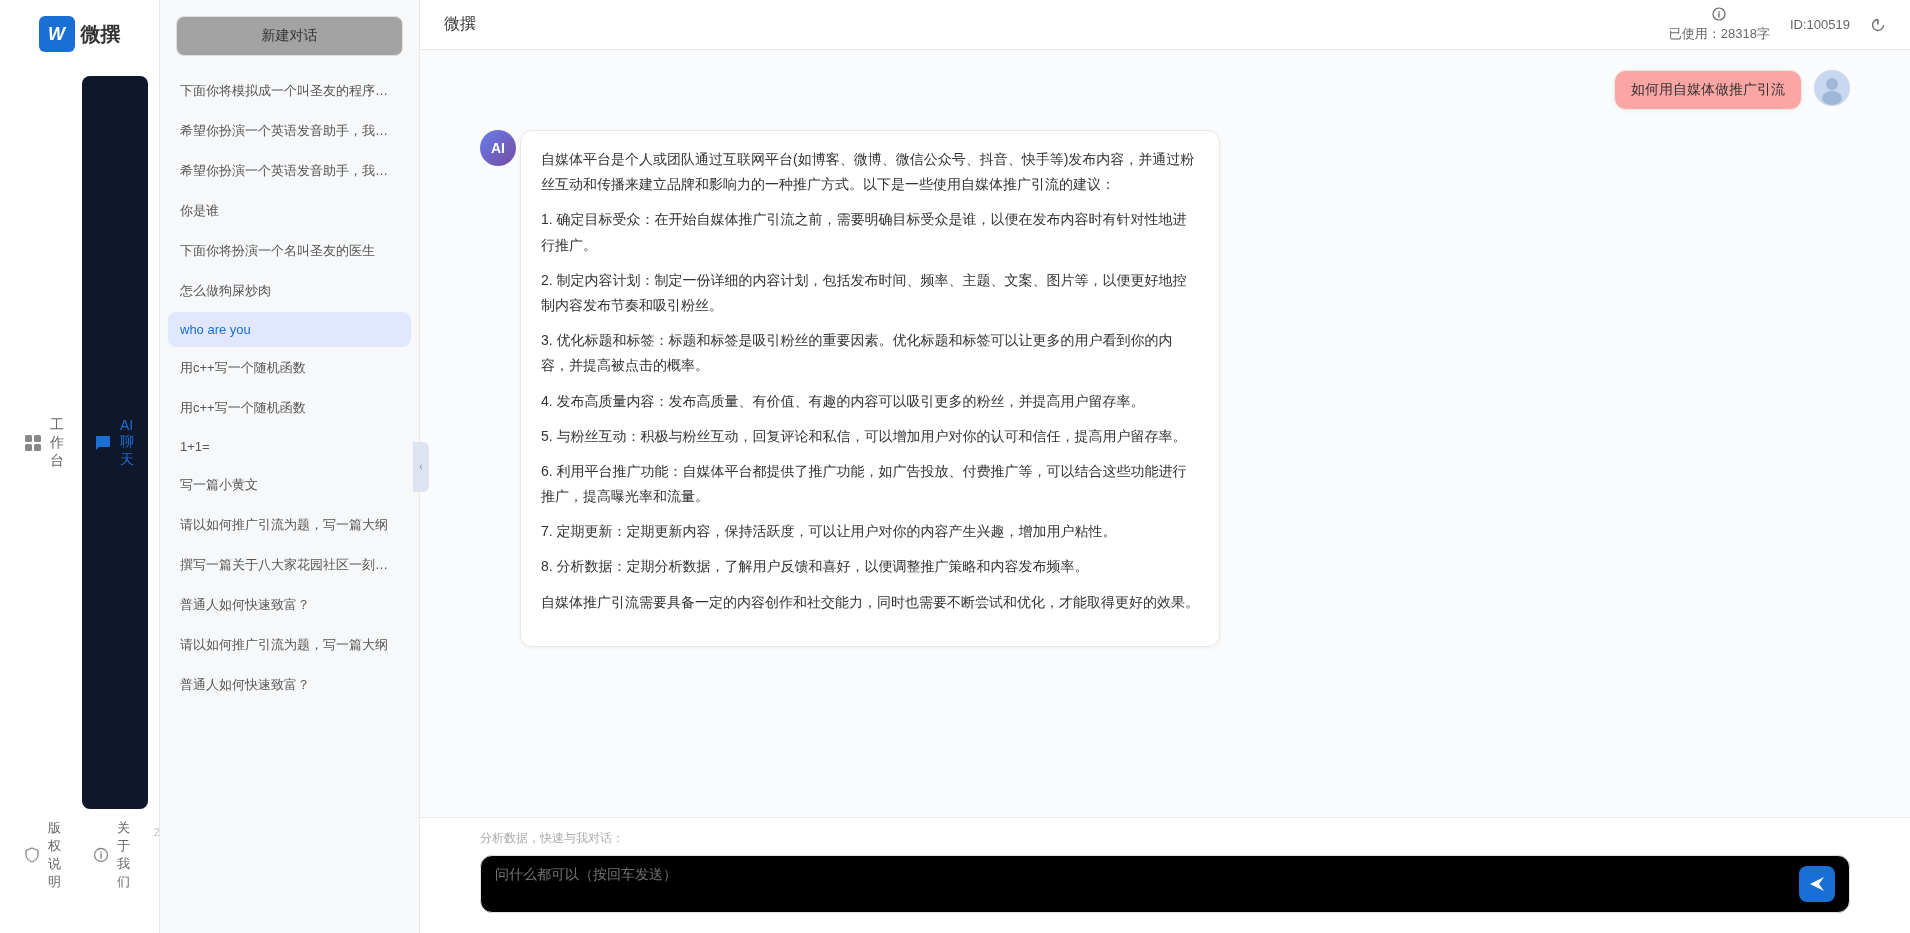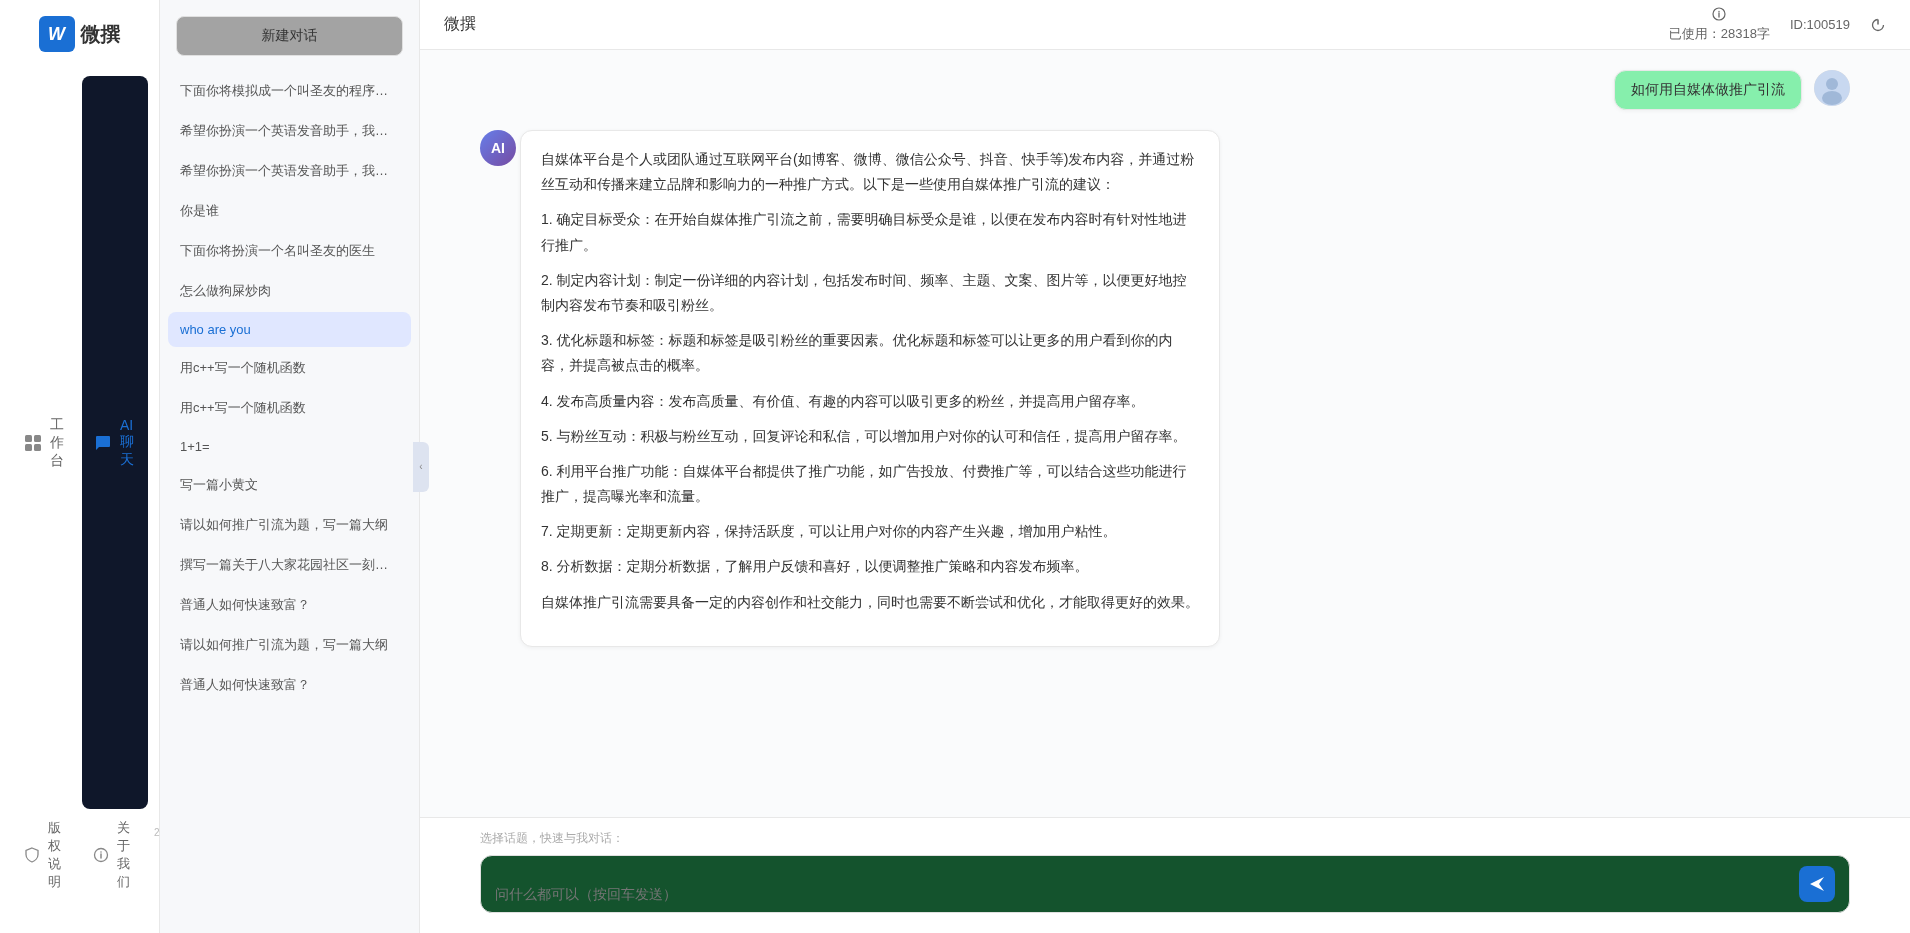--- a/index.html
+++ b/index.html
@@ -34,33 +34,33 @@
     .topbar-title { font-size: 16px; font-weight: 500; color: #333; }
     .topbar-right { display: flex; align-items: center; gap: 20px; font-size: 13px; color: #666; }
     .topbar-right span { display: flex; align-items: center; gap: 4px; flex-direction: column; }
 
     
     .messages { flex: 1; overflow-y: auto; padding: 20px 60px; display: flex; flex-direction: column; gap: 20px; background: #fafbfc; }
 
     
     .msg-user { display: flex; align-items: flex-start; gap: 12px; justify-content: flex-end; }
     .user-avatar { width: 36px; height: 36px; border-radius: 50%; background: #ddd; overflow: hidden; flex-shrink: 0; display: flex; align-items: center; justify-content: center; }
-    .user-bubble { background: #86efac; border: 1px solid #e8e8e8; border-radius: 12px; padding: 10px 16px; max-width: 600px; font-size: 14px; color: #333; box-shadow: 0 1px 4px rgba(0,0,0,0.05); }
+    .user-bubble { background: #fca5a5; border: 1px solid #e8e8e8; border-radius: 12px; padding: 10px 16px; max-width: 600px; font-size: 14px; color: #333; box-shadow: 0 1px 4px rgba(0,0,0,0.05); }
 
     
     .msg-ai { display: flex; align-items: flex-start; gap: 4px; }
     .ai-avatar { width: 36px; height: 36px; border-radius: 50%; background: linear-gradient(135deg, #667eea 0%, #764ba2 100%); flex-shrink: 0; display: flex; align-items: center; justify-content: center; color: #fff; font-weight: bold; font-size: 14px; }
     .ai-bubble { background: #fff; border: 1px solid #e8e8e8; border-radius: 12px; padding: 16px 20px; max-width: 700px; font-size: 14px; color: #333; line-height: 1.8; box-shadow: 0 1px 4px rgba(0,0,0,0.05); }
     .ai-bubble p { margin-bottom: 10px; }
     .ai-bubble p:last-child { margin-bottom: 15px; }
 
     
     .input-area { padding: 12px 60px 20px; background: #fff; border-top: 1px solid #e8e8e8; flex-shrink: 0; }
     .quick-topics { font-size: 12px; color: #aaa; margin-bottom: 8px; }
-    .input-box { display: flex; align-items: flex-end; border: 1px solid #e0e0e0; border-radius: 12px; padding: 10px 14px; background: #14532d; }
+    .input-box { display: flex; align-items: flex-start; border: 1px solid #e0e0e0; border-radius: 12px; padding: 10px 14px; background: #000000; }
     .input-field { flex: 1; border: none; background: transparent; outline: none; font-size: 14px; color: #999; }
     .send-btn { width: 36px; height: 36px; background: #1a6fd4; border-radius: 8px; display: flex; align-items: center; justify-content: center; cursor: pointer; flex-shrink: 0; }
 
     
     .collapse-arrow { position: absolute; left: 413px; top: 50%; transform: translateY(-50%); width: 16px; height: 50px; background: #dde3f0; border-radius: 0 6px 6px 0; display: flex; align-items: center; justify-content: center; cursor: pointer; z-index: 10; color: #888; font-size: 10px; }
 
     ::-webkit-scrollbar { width: 4px; }
     ::-webkit-scrollbar-thumb { background: #ccc; border-radius: 2px; }
   </style>
 </head>
@@ -195,21 +195,21 @@
           <p>5. 与粉丝互动：积极与粉丝互动，回复评论和私信，可以增加用户对你的认可和信任，提高用户留存率。</p>
           <p>6. 利用平台推广功能：自媒体平台都提供了推广功能，如广告投放、付费推广等，可以结合这些功能进行推广，提高曝光率和流量。</p>
           <p>7. 定期更新：定期更新内容，保持活跃度，可以让用户对你的内容产生兴趣，增加用户粘性。</p>
           <p>8. 分析数据：定期分析数据，了解用户反馈和喜好，以便调整推广策略和内容发布频率。</p>
           <p>自媒体推广引流需要具备一定的内容创作和社交能力，同时也需要不断尝试和优化，才能取得更好的效果。</p>
         </div>
     </div>
     </div>
 
   <div class="input-area">
-    <div class="quick-topics">选择话题，快速与我对话：</div>
+    <div class="quick-topics">分析数据，快速与我对话：</div>
     <div class="input-box">
       <input type="text" class="input-field" id="message-input" placeholder="问什么都可以（按回车发送）" style="">
       <div class="send-btn">
         <svg width="18" height="18" viewBox="0 0 18 18" fill="none">
             <path d="M2 9l14-7-5 7 5 7-14-7z" fill="#fff"></path>
           </svg>
       </div>
     </div>
   </div>
 </div>

